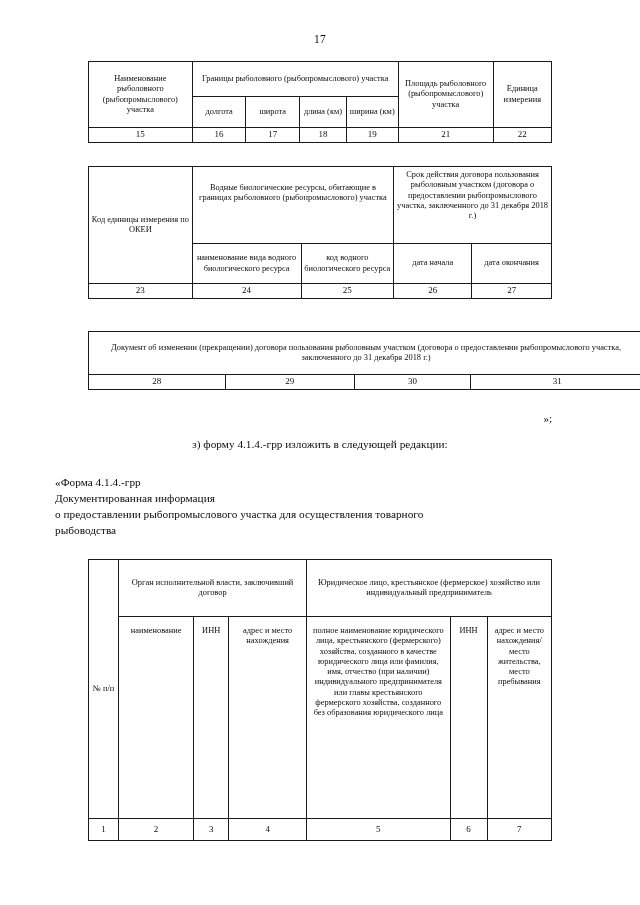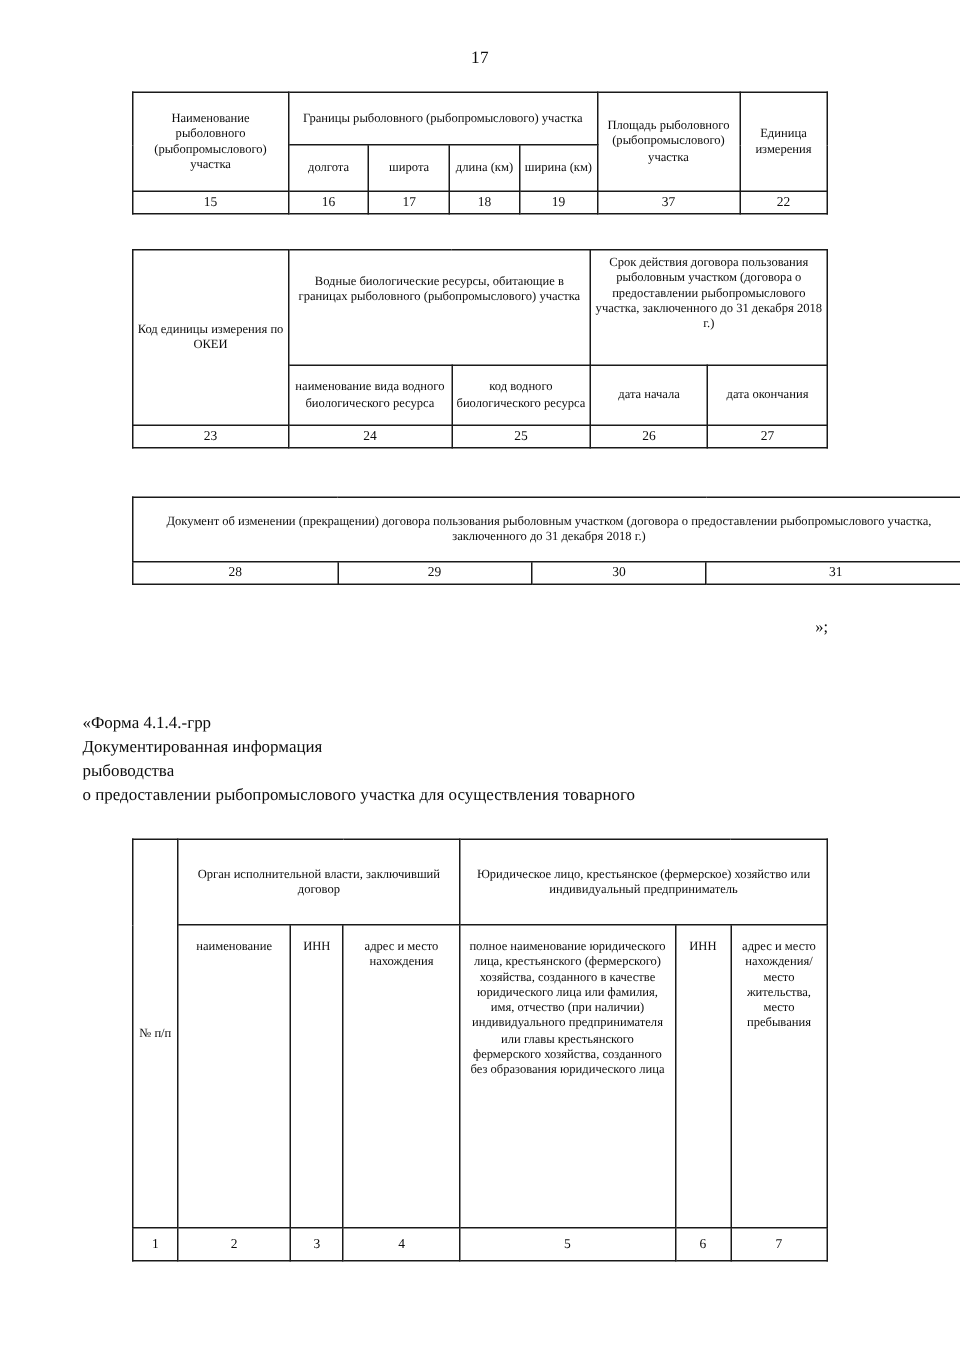--- a/index.html
+++ b/index.html
@@ -119,21 +119,21 @@
           <td>широта</td>
           <td>длина (км)</td>
           <td>ширина (км)</td>
         </tr>
         <tr>
           <td class="num">15</td>
           <td class="num">16</td>
           <td class="num">17</td>
           <td class="num">18</td>
           <td class="num">19</td>
-          <td class="num">37</td>
+          <td class="num">21</td>
           <td class="num">22</td>
         </tr>
       </tbody>
     </table>
   </div>
 
   <div class="tbl-wrap" id="table-2">
     <table class="doc">
       <colgroup>
         <col style="width:22.4%">
@@ -182,26 +182,27 @@
           <td class="num">29</td>
           <td class="num">30</td>
           <td class="num">31</td>
         </tr>
       </tbody>
     </table>
   </div>
 
   <div class="para" id="closing-quote">»;</div>
 
+  <div class="para" id="clause-h">з) форму 4.1.4.-грр изложить в следующей редакции:</div>
 
   <div class="para" id="form-title">
     <div>«Форма 4.1.4.-грр</div>
     <div>Документированная информация</div>
+    <div>о предоставлении рыбопромыслового участка для осуществления товарного</div>
     <div>рыбоводства</div>
-    <div>о предоставлении рыбопромыслового участка для осуществления товарного</div>
   </div>
 
   <div class="tbl-wrap" id="table-4">
     <table class="doc">
       <colgroup>
         <col style="width:6.5%">
         <col style="width:16.2%">
         <col style="width:7.6%">
         <col style="width:16.8%">
         <col style="width:31.0%">

